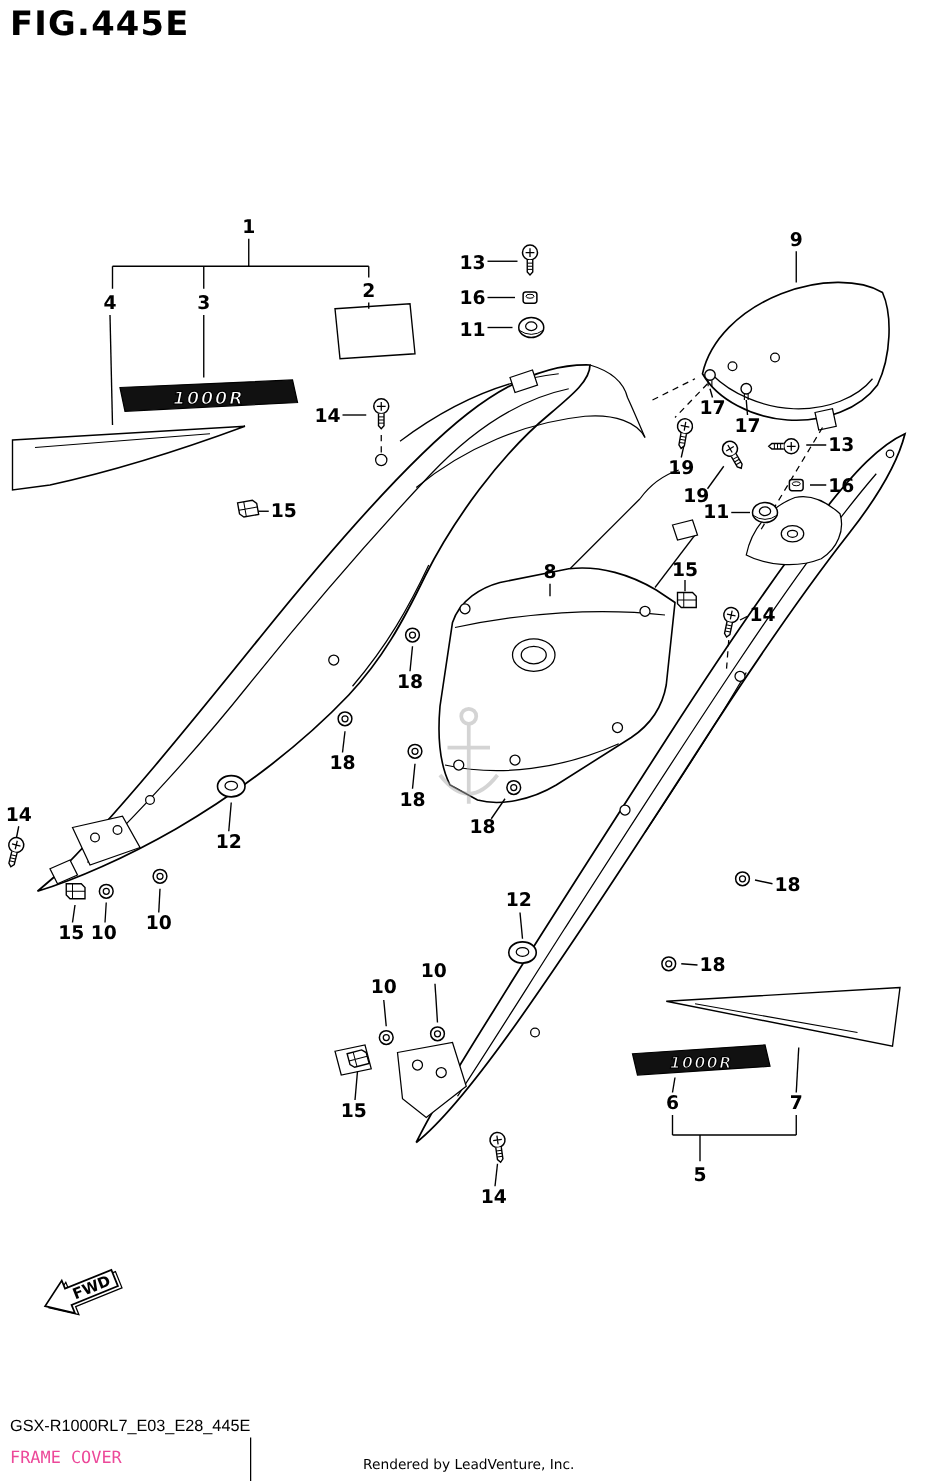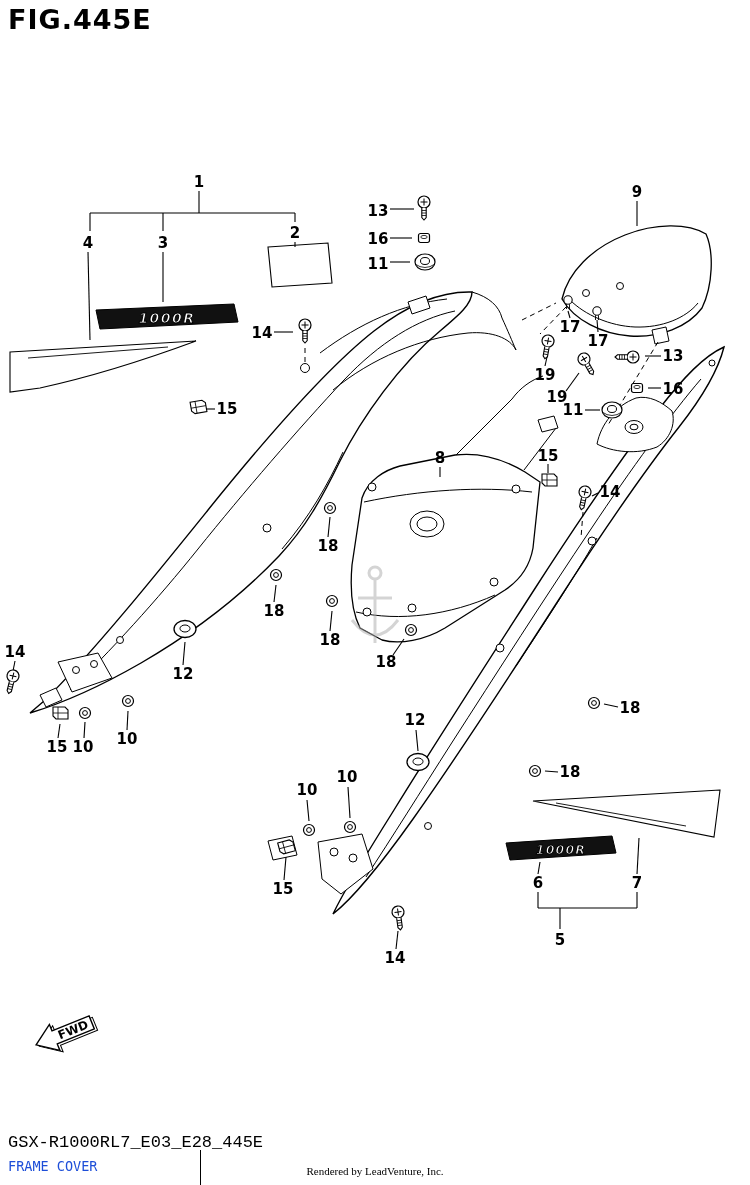--- a/index.html
+++ b/index.html
@@ -7,27 +7,27 @@
         font-family:"DejaVu Sans","Liberation Sans",sans-serif;}
   .figure-title{position:absolute;left:8px;top:4px;font-size:27px;font-weight:800;
         letter-spacing:1px;color:#000;z-index:4;}
   svg.diagram{position:absolute;left:0;top:0;z-index:1;}
   .watermark{position:absolute;left:50%;top:655px;transform:translate(-50%,-50%);
         font-size:26px;letter-spacing:9px;color:#9a9a9a;opacity:.55;font-weight:500;
         white-space:nowrap;z-index:2;pointer-events:none;}
   .callout-layer{position:absolute;left:0;top:0;width:100%;height:100%;z-index:3;}
   .callout{position:absolute;transform:translate(-50%,-50%);font-size:15px;font-weight:bold;
         color:#000;line-height:1;cursor:pointer;}
-  .footer-code{position:absolute;left:8px;top:1133px;font-family:Liberation Mono, monospace;
-        font-size:17px;color:#000;z-index:4;}
+  .footer-code{position:absolute;left:8px;top:1133px;font-family:Liberation Sans, sans-serif;
+        font-size:13px;color:#000;z-index:4;}
   .footer-name{position:absolute;left:8px;top:1158px;font-family:"DejaVu Sans Mono","Liberation Mono",monospace;
-        font-size:13.5px;color:#1d4ed8;z-index:4;}
+        font-size:13.5px;color:#ec4899;z-index:4;}
   .footer-divider{position:absolute;left:200px;top:1150px;width:1px;height:35px;background:#000;z-index:4;}
   .footer-rendered{position:absolute;left:50%;top:1165px;transform:translateX(-50%);
-        font-size:11px;color:#000;z-index:4;font-family:Liberation Serif, serif;}
+        font-size:11px;color:#000;z-index:4;}
 </style>
 </head>
 <body>
 
 <div class="page">
 
   <div class="figure-title">FIG.445E</div>
 
   <svg class="diagram" width="750" height="1185" viewBox="0 0 750 1185" font-family="DejaVu Sans, sans-serif">
     <defs>

